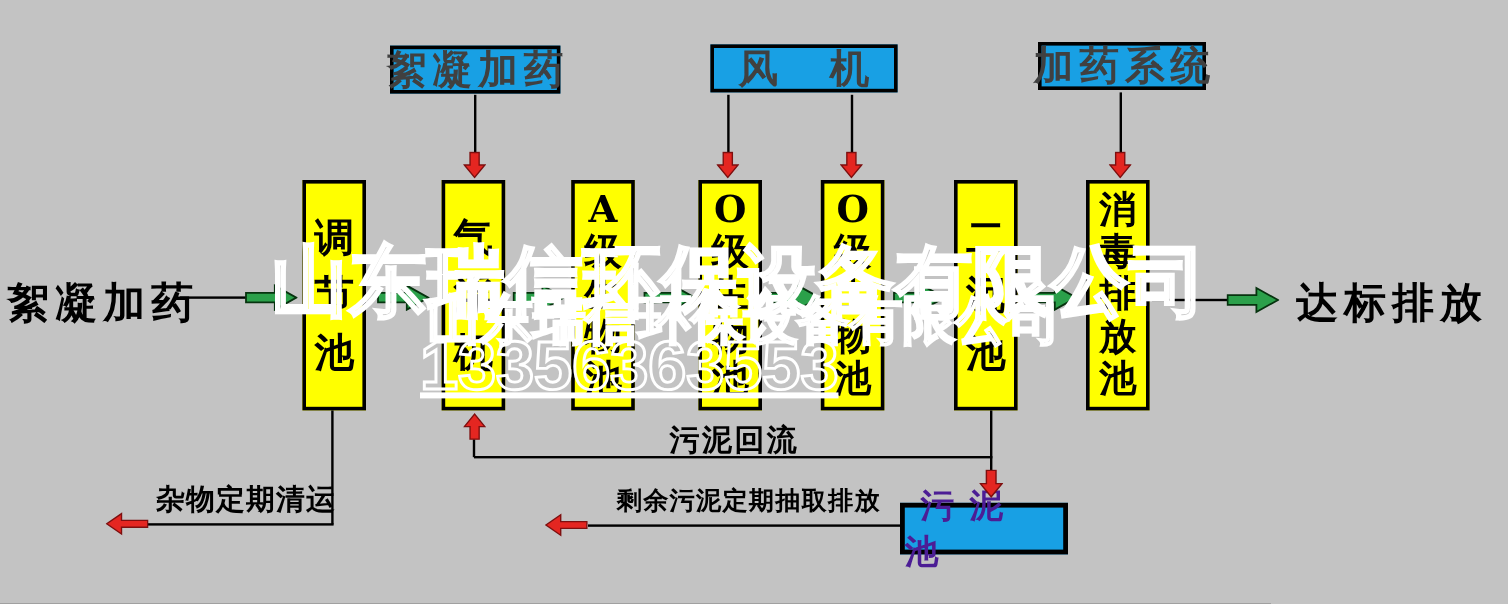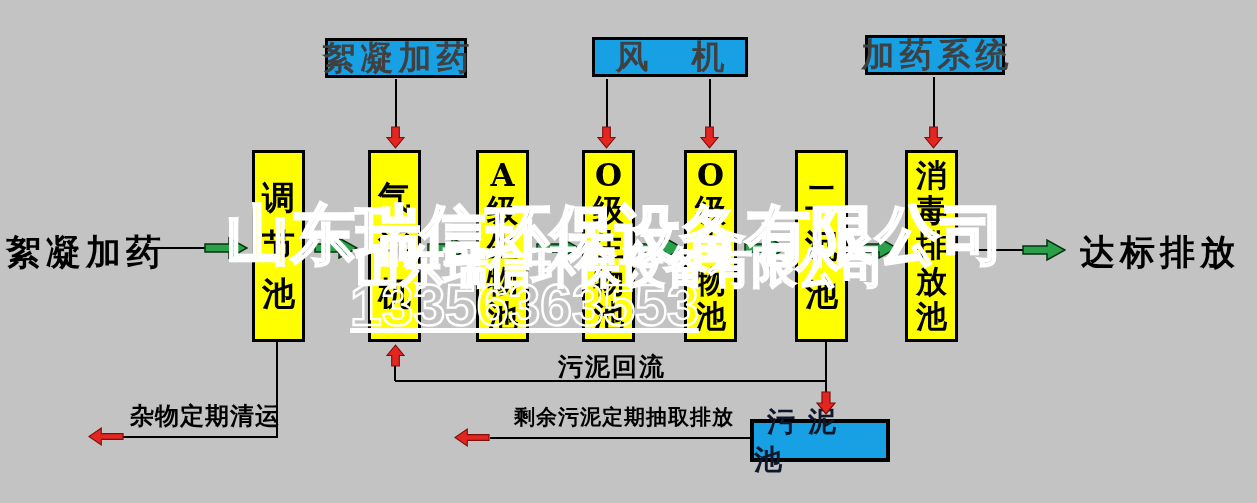--- a/index.html
+++ b/index.html
@@ -30,21 +30,21 @@
   .tank.c3 { font-size:33px; line-height:1.45; }
   .tank.c5 { font-size:31px; line-height:1.13; }
   #tk0 { left:252px; } #tk1 { left:368px; } #tk2 { left:476px; }
   #tk3 { left:582px; } #tk4 { left:684px; } #tk5 { left:795px; }
   #tk6 { left:905px; }
   
   .sludgebox {
     position:absolute; left:750px; top:419px; width:140px; height:43px;
     box-sizing:border-box; background:#18a0e4; border:4px solid #000;
     display:flex; align-items:center; justify-content:center;
-    font-size:28px; font-weight:600; color:#0f172a;
+    font-size:28px; font-weight:600; color:#4c1d95;
     letter-spacing:13px; text-indent:13px;
   }
   
   .lbl { position:absolute; font-weight:600; white-space:nowrap; }
   .inlet-lbl  { left:6px;    top:229px; font-size:35px; letter-spacing:5px; }
   .outlet-lbl { left:1080px; top:229px; font-size:35px; letter-spacing:5px; }
   .sr-lbl     { left:558px;  top:350px; font-size:25px; letter-spacing:2px; }
   .ex-lbl     { left:514px;  top:403px; font-size:21px; letter-spacing:1px; }
   .db-lbl     { left:130px;  top:400px; font-size:24px; letter-spacing:1px; }
   

